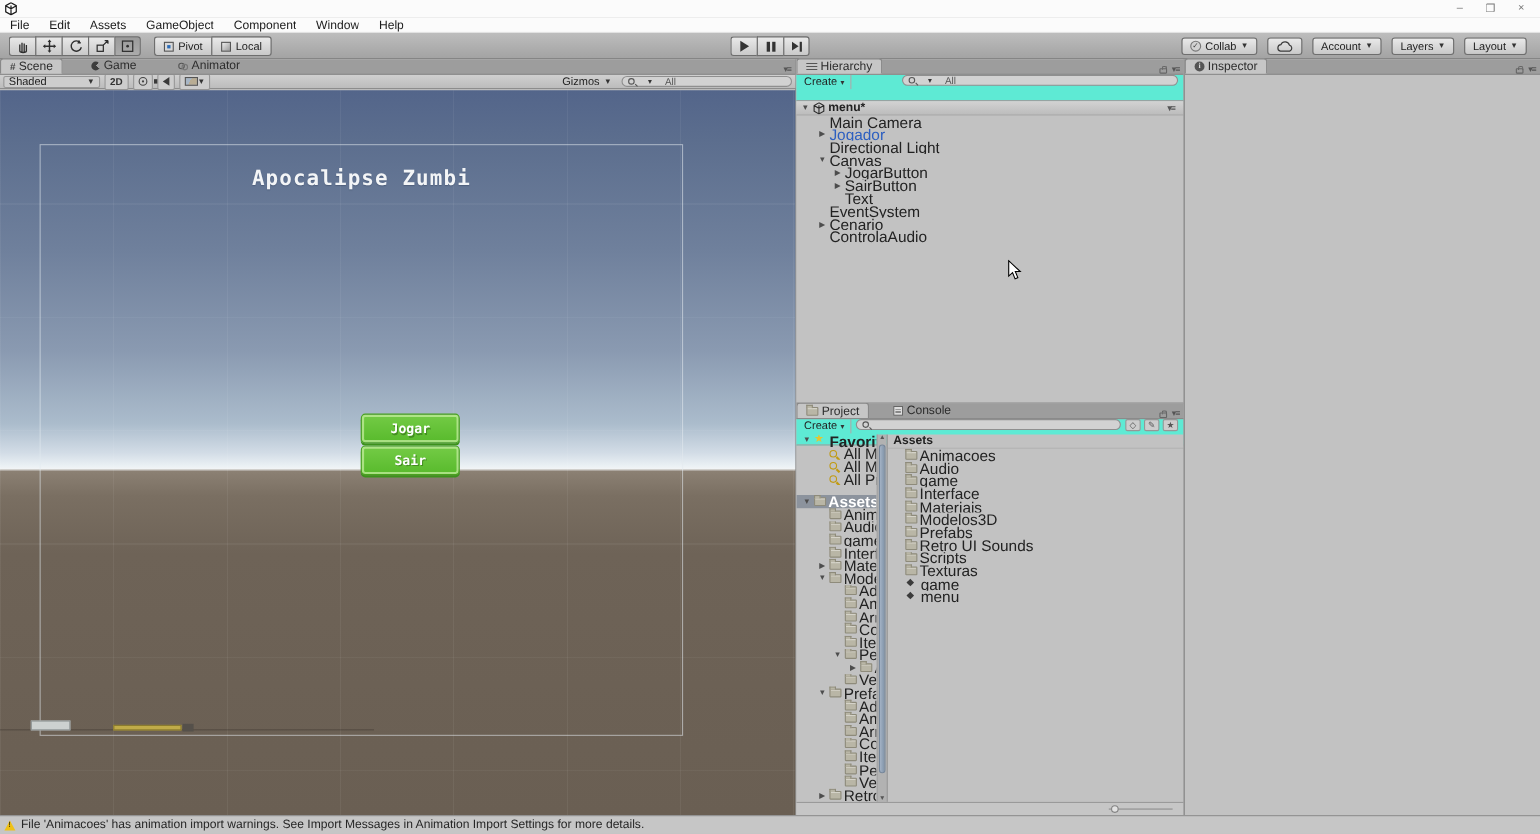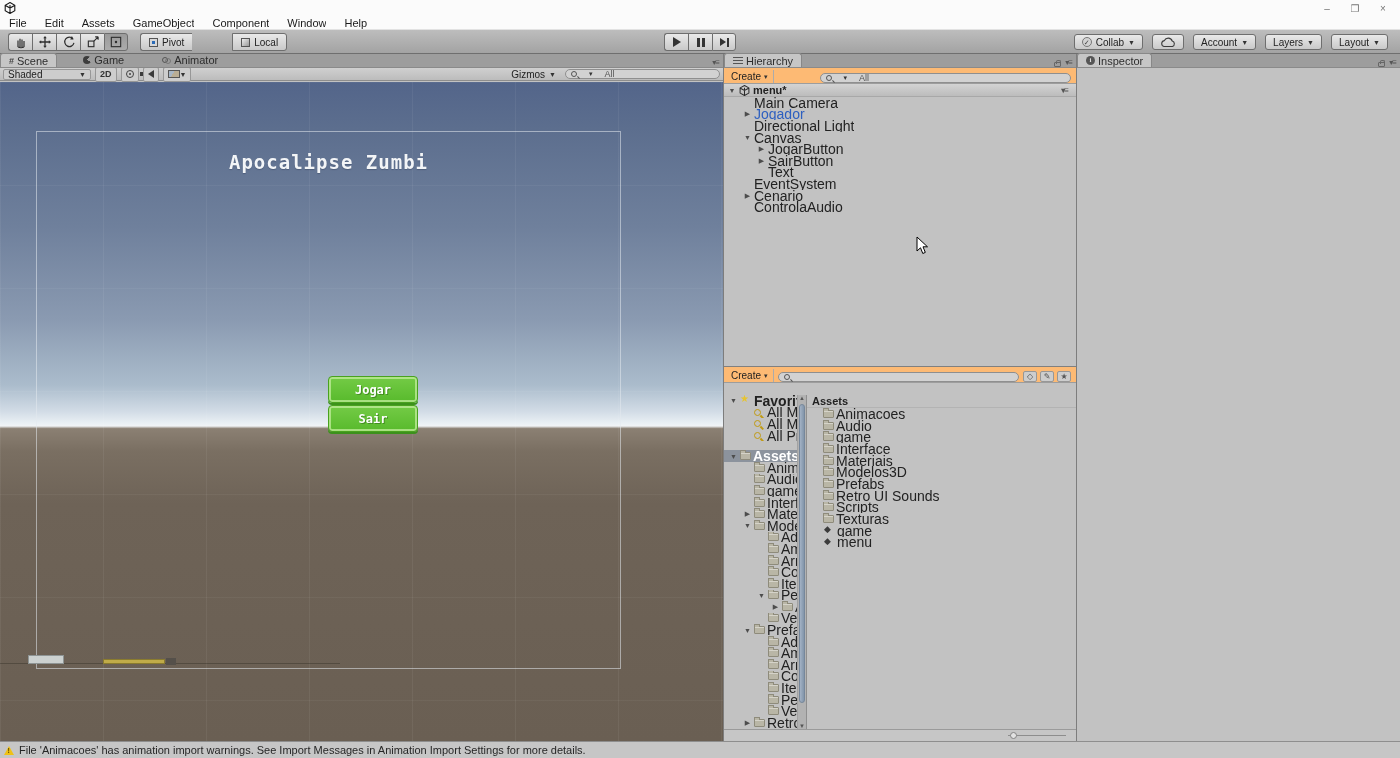--- a/index.html
+++ b/index.html
@@ -21,21 +21,21 @@
   .toolbar { position:absolute; top:30px; left:0; right:0; height:24px; background:linear-gradient(#bdbdbd,#a3a3a3); border-bottom:1px solid #6f6f6f; }
   .tbtn { background:linear-gradient(#e9e9e9,#c9c9c9); border:1px solid #6e6e6e; height:18px; display:flex; align-items:center; justify-content:center; font-size:10px; color:#222; }
   .tbtn.pressed { background:linear-gradient(#9b9b9b,#ababab); }
   .tool-group { position:absolute; left:8px; top:3px; display:flex; }
   .tool-group .tbtn { width:24px; border-right-width:0; }
   .tool-group .tbtn:first-child { border-radius:3px 0 0 3px; }
   .tool-group .tbtn:last-child { border-radius:0 3px 3px 0; border-right-width:1px; }
   .pivot-group { position:absolute; left:140px; top:3px; display:flex; }
   .pivot-group .tbtn { padding:0 8px; gap:4px; }
   .pivot-group .tbtn:first-child { border-radius:3px 0 0 3px; border-right-width:0; }
-  .pivot-group .tbtn:last-child { border-radius:0 3px 3px 0;margin-left:40px; }
+  .pivot-group .tbtn:last-child { border-radius:0 3px 3px 0; }
   .play-group { position:absolute; left:664px; top:3px; display:flex; }
   .play-group .tbtn { width:24px; border-right-width:0; }
   .play-group .tbtn:first-child { border-radius:3px 0 0 3px; }
   .play-group .tbtn:last-child { border-radius:0 3px 3px 0; border-right-width:1px; }
   .right-group { position:absolute; right:12px; top:4px; display:flex; gap:9px; }
   .right-group .tbtn { border-radius:3px; padding:0 7px; gap:4px; height:16px; }
   .drop-arrow { font-size:7px; color:#333; }
   .icon-pivot { width:9px; height:9px; border:1px solid #555; background:#d8d8d8; position:relative; }
   .icon-pivot::after { content:""; position:absolute; left:2px; top:2px; width:3px; height:3px; background:#2b6cb8; }
   .icon-local { width:9px; height:9px; border:1px solid #555; background:linear-gradient(135deg,#eee,#999); }
@@ -49,21 +49,21 @@
 
   
   .tabstrip { height:14px; background:#9d9d9d; border-bottom:1px solid #8a8a8a; display:flex; align-items:flex-end; font-size:11px; color:#2d2d2d; position:relative; }
   .tab { height:14px; padding:0 8px; display:flex; align-items:center; gap:3px;justify-content:space-between; }
   .tab.active { background:#c6c6c6; border:1px solid #888; border-bottom:none; border-radius:3px 3px 0 0; }
   .strip-icons { margin-left:auto; display:flex; align-items:center; gap:4px; padding-right:4px; }
   .icon-lock { width:7px; height:5px; border:1px solid #666; border-radius:1px; position:relative; margin-top:3px; }
   .icon-lock::before { content:""; position:absolute; left:1px; top:-3px; width:3px; height:3px; border:1px solid #666; border-bottom:none; border-radius:2px 2px 0 0; }
   .icon-panelmenu { font-size:8px; color:#555; letter-spacing:-1px; }
   .icon-panelmenu::before { content:"▾≡"; }
-  .mini-toolbar { height:16px; background:#fdba74; border-bottom:1px solid #9d9d9d; display:flex; align-items:flex-end; font-size:10px; color:#222; padding:0 2px; }
+  .mini-toolbar { height:24px; background:#5eead4; border-bottom:1px solid #9d9d9d; display:flex; align-items:flex-start; font-size:10px; color:#222; padding:0 2px; }
   .create-btn { display:flex; align-items:center; gap:3px; padding:0 5px; height:13px; border-right:1px solid #ababab; }
   .search-pill { height:10px; border:1px solid #8f8f8f; border-radius:6px; background:#d2d2d2; display:flex; align-items:center; font-size:9px; color:#555; padding:0 5px; gap:12px; }
   .icon-mag { width:6px; height:6px; border:1px solid #555; border-radius:50%; position:relative; flex:none; }
   .icon-mag::after { content:""; position:absolute; left:5px; top:5px; width:3px; height:1px; background:#555; transform:rotate(45deg); }
 
   
   .scene-panel { position:absolute; top:54px; left:0; width:724px; bottom:17px; background:#c2c2c2; border-right:1px solid #7d7d7d; }
   .icon-scenegrid { font-size:9px; color:#444; font-weight:bold; }
   .icon-scenegrid::before { content:"#"; }
   .icon-pacman { width:8px; height:8px; border-radius:50%; background:conic-gradient(from 40deg,transparent 0 80deg,#3c3c3c 80deg 360deg); }
@@ -423,20 +423,34 @@
         </div>
 
         <div class="row" style="--indent: 1;">
           <span class="tri arrow-none"></span>
           <span class="lbl">ControlaAudio</span>
         </div>
       </div>
   </div>
 
   <div class="project-panel">
+    <div class="tabstrip">
+      <span class="tab active icon-folder">
+          <span class="item-icon"></span>
+          <span>Project</span>
+        </span>
+      <span class="tab" style="margin-left:14px">
+          <span class="icon-console"></span>
+          <span>Console</span>
+        </span>
+      <span class="strip-icons">
+          <span class="icon-lock"></span>
+          <span class="icon-panelmenu"></span>
+        </span>
+    </div>
     <div class="mini-toolbar">
       <span class="create-btn">
           <span>Create</span>
           <span class="drop-arrow">▾</span>
         </span>
       <span class="search-pill proj-search">
           <span class="icon-mag"></span>
         </span>
       <span class="filter-icons">
         <span class="fbtn">◇</span>

